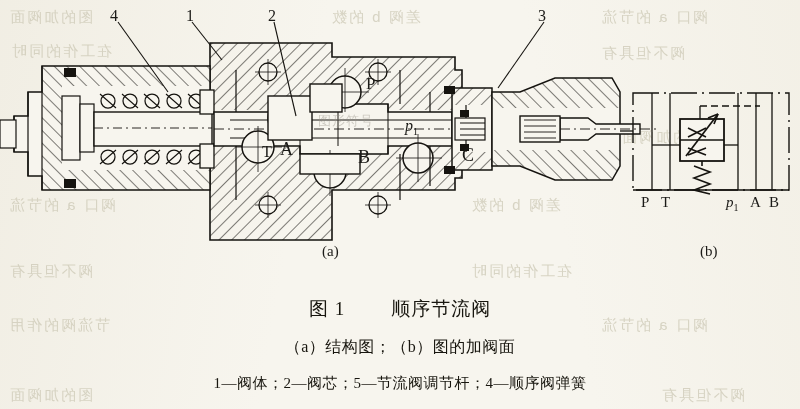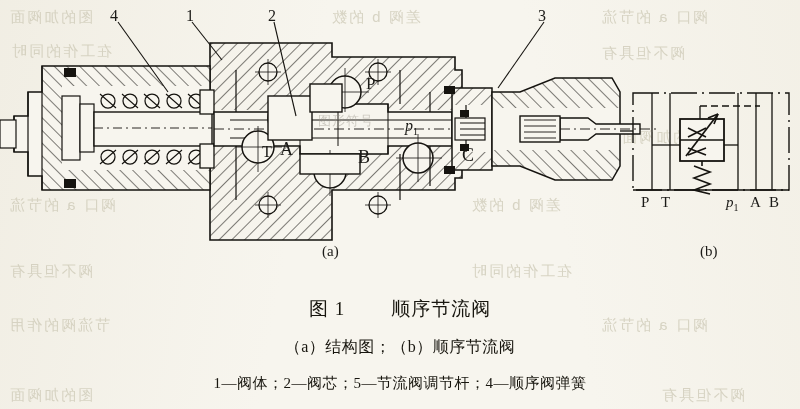--- a/index.html
+++ b/index.html
@@ -347,16 +347,16 @@
   <div class="portlbl" style="left:726px; top:195px;">
     <i>p</i><sub>1</sub>
   </div>
   <div class="portlbl" style="left:750px; top:195px;">A</div>
   <div class="portlbl" style="left:769px; top:195px;">B</div>
 
   <div class="subfig" style="left:322px; top:243px;">(a)</div>
   <div class="subfig" style="left:700px; top:243px;">(b)</div>
 
   <div class="cap" id="cap-title">图 1        顺序节流阀</div>
-  <div class="cap" id="cap-sub">（a）结构图；（b）顺序节流阀</div>
+  <div class="cap" id="cap-sub">（a）结构图；（b）图的加阀面</div>
   <div class="cap" id="cap-items">1—阀体；2—阀芯；5—节流阀调节杆；4—顺序阀弹簧</div>
 
 </div>
 
 </body></html>

